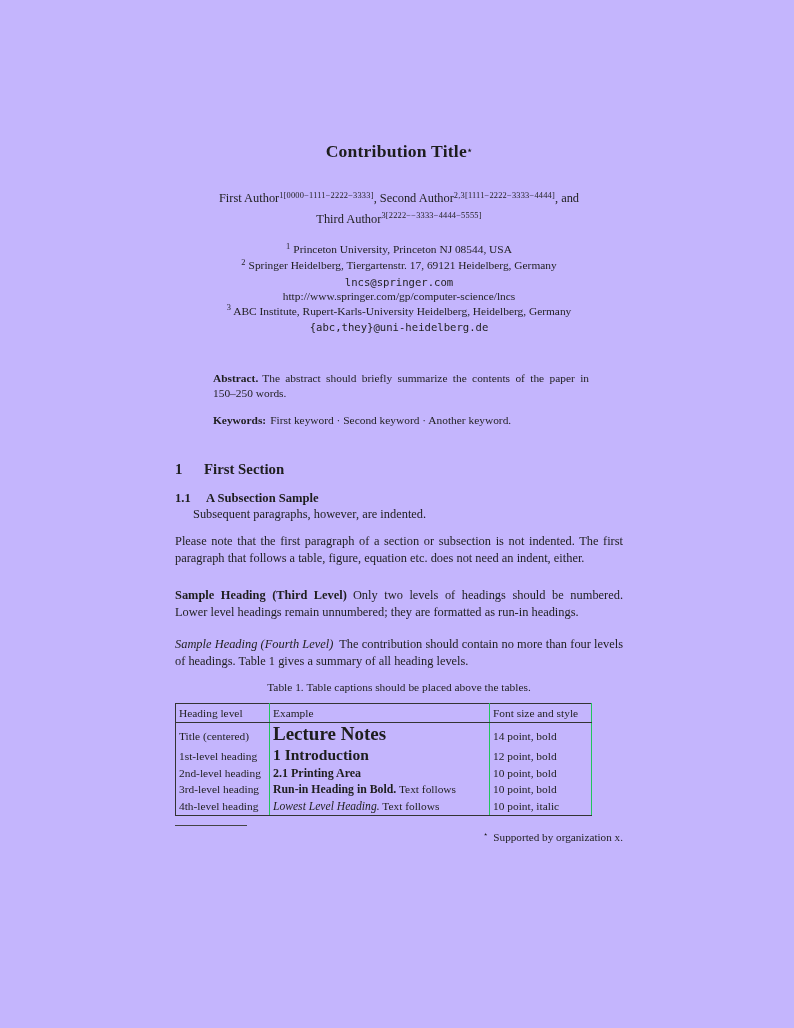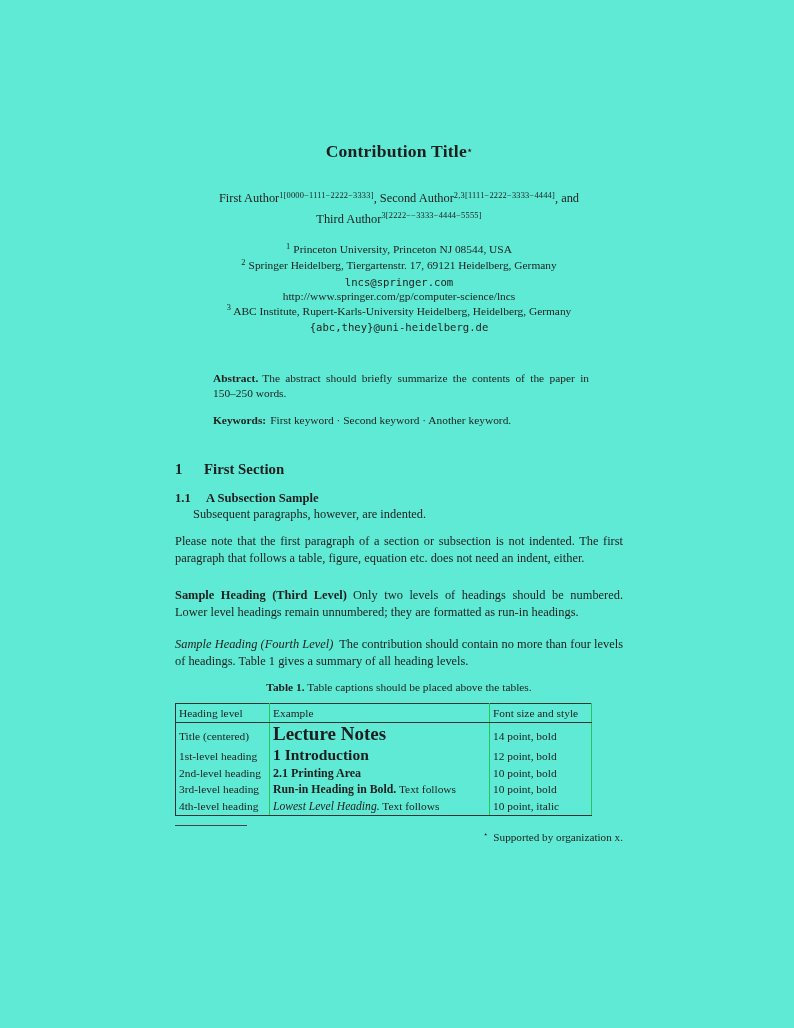--- a/index.html
+++ b/index.html
@@ -1,21 +1,21 @@
 <!DOCTYPE html>
 <html><head>
 <meta charset="utf-8">
 <style>
   * { margin: 0; padding: 0; box-sizing: border-box; }
   html, body { background: #ffffff; }
   .page {
     position: relative;
     width: 794px;
     height: 1028px;
-    background: #5eead4;
+    background: #c4b5fd;
     color: #1e1e1e;
     font-family: "Liberation Serif", "DejaVu Serif", serif;
     overflow: hidden;
   }
   .content {
     position: absolute;
     left: 175px;
     top: 0;
     width: 448px;
     padding-top: 141px;
@@ -75,21 +75,21 @@
   p.body.indent { margin-top: 0; text-indent: 18px; }
   p.runin { margin-top: 20px; }
   p.runin .runin-label-b { font-weight: bold; margin-right: 6px; }
   p.runin .runin-label-i { font-style: italic; margin-right: 6px; }
   p.runin4 { margin-top: 16px; }
   .table-caption {
     margin-top: 11px;
     text-align: center;
     font-size: 11.4px;
   }
-  .table-caption .lbl { font-weight: bold; }
+  .table-caption .lbl { font-weight: normal; }
   table.lncs {
     margin-top: 10px;
     border-collapse: collapse;
     table-layout: fixed;
     width: 416px;
     font-size: 11.4px;
     color: #1e1e1e;
   }
   table.lncs th, table.lncs td {
     border-left: 1px solid #333;

